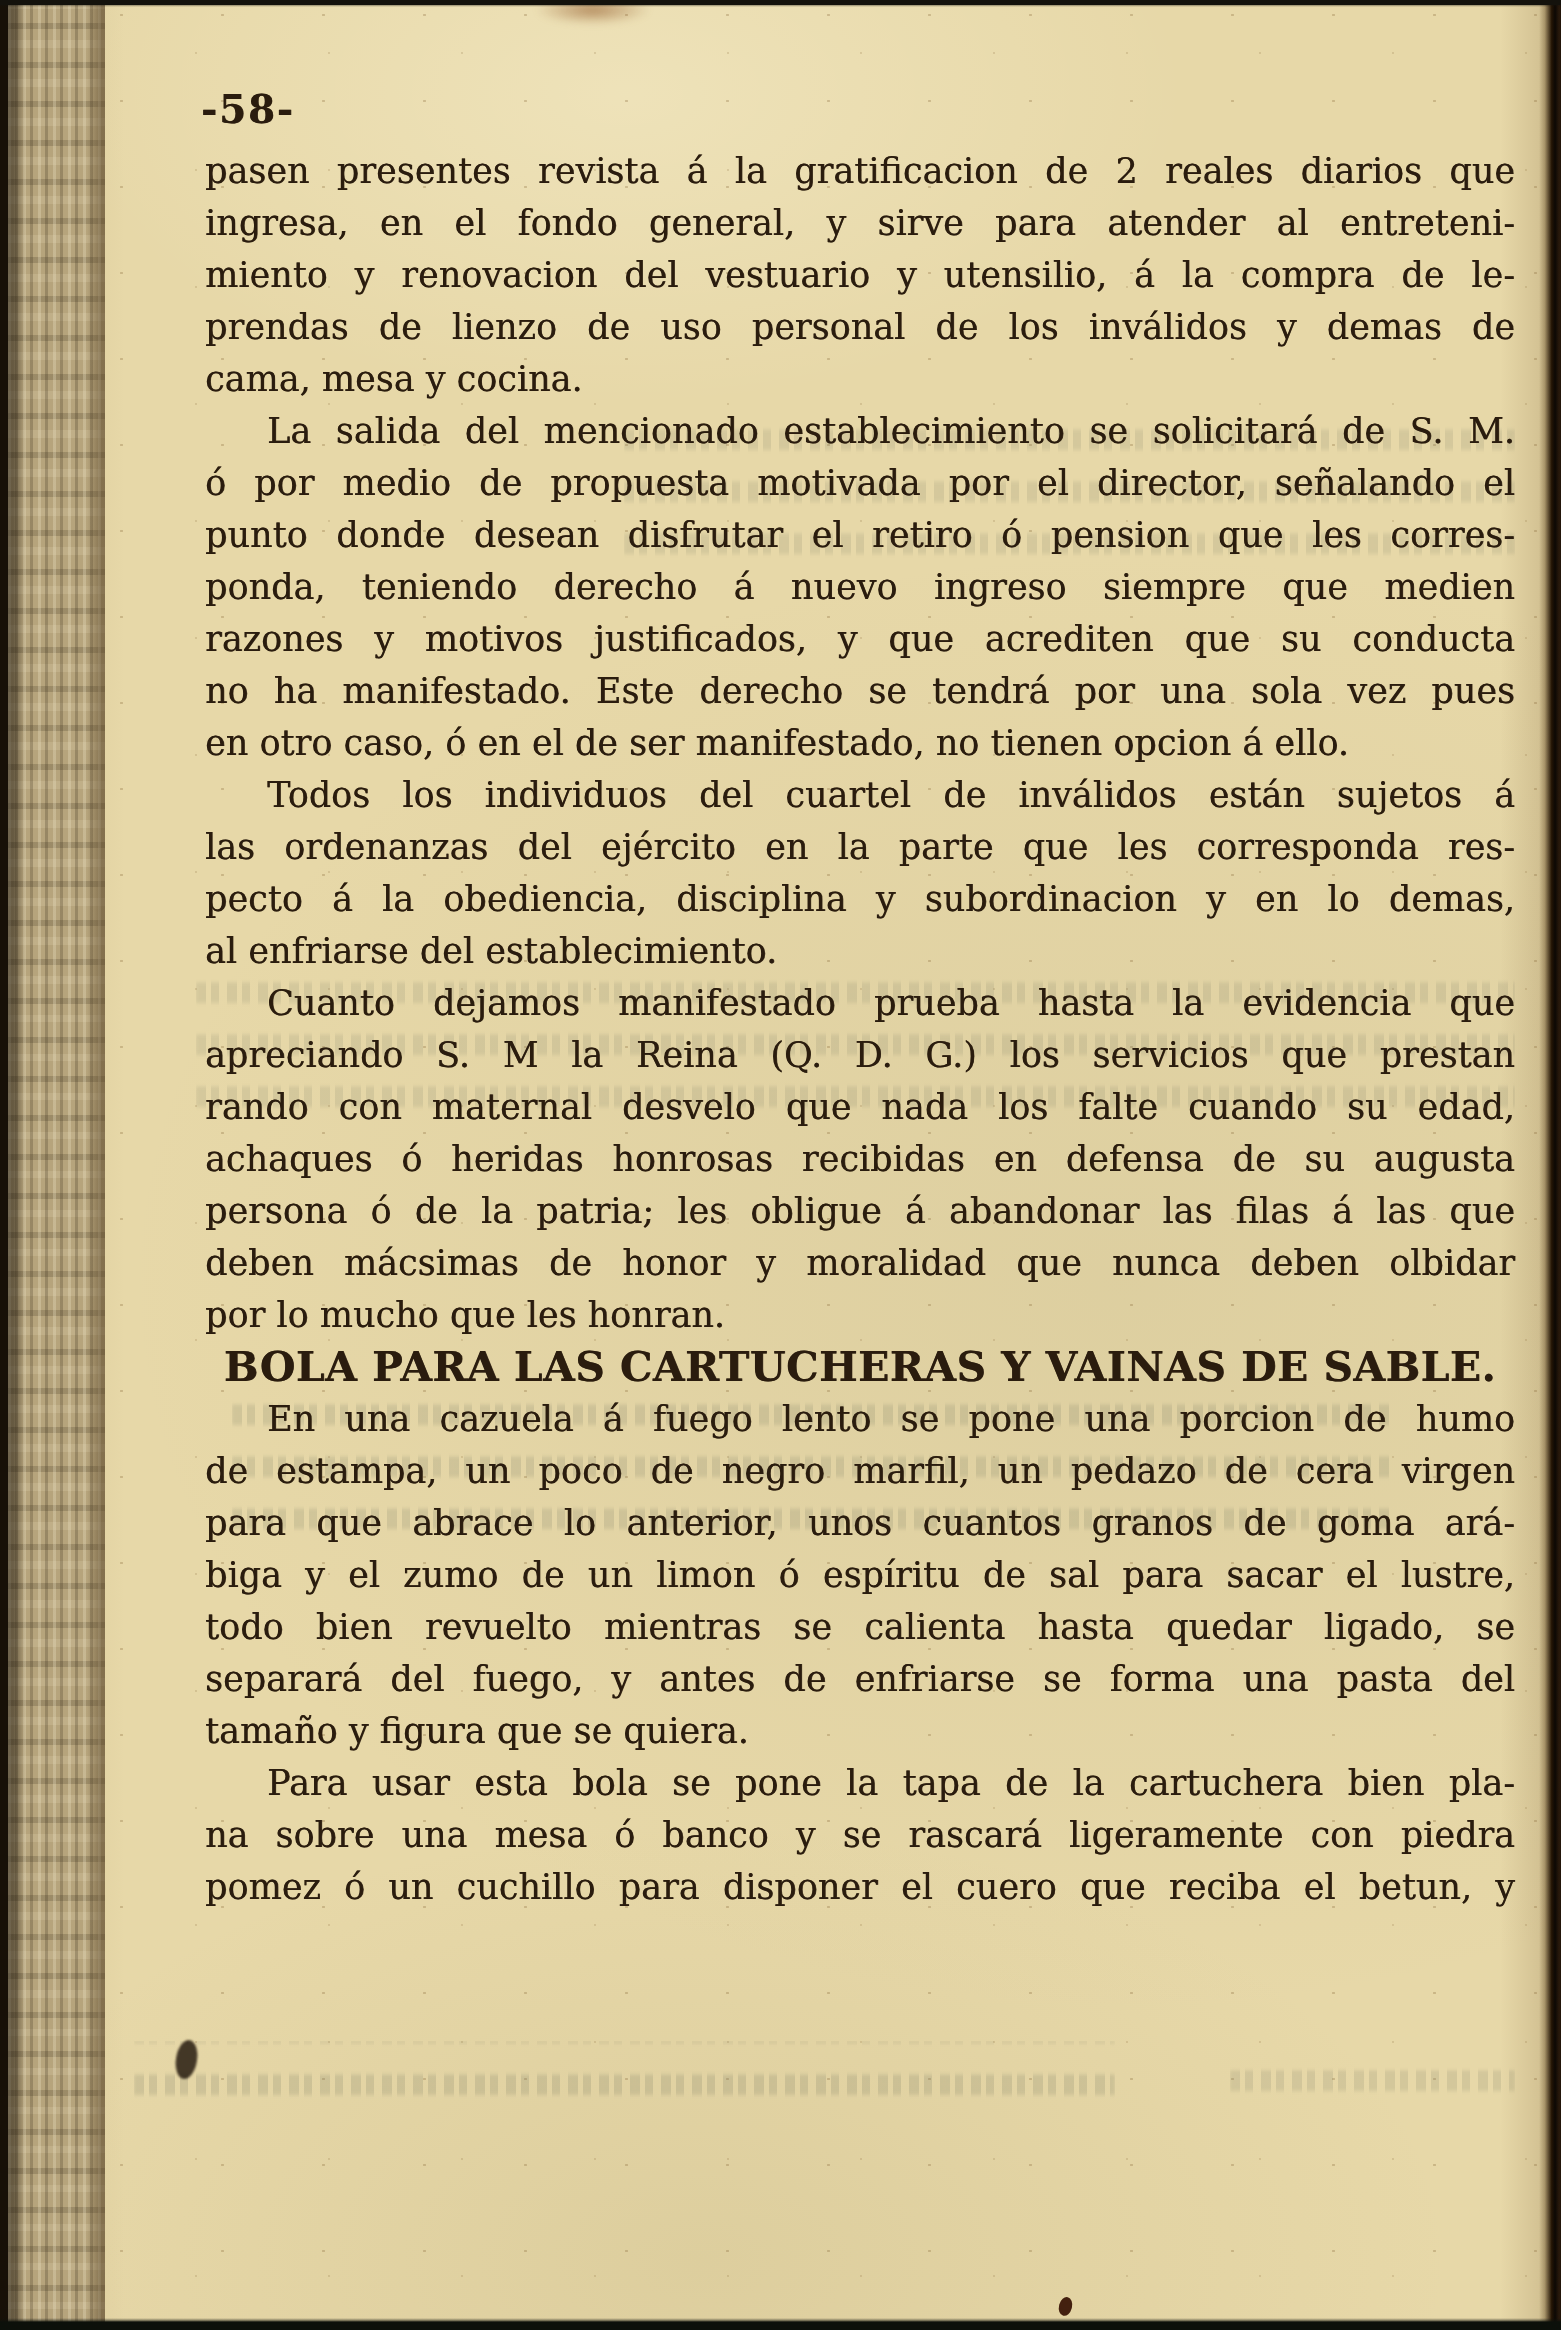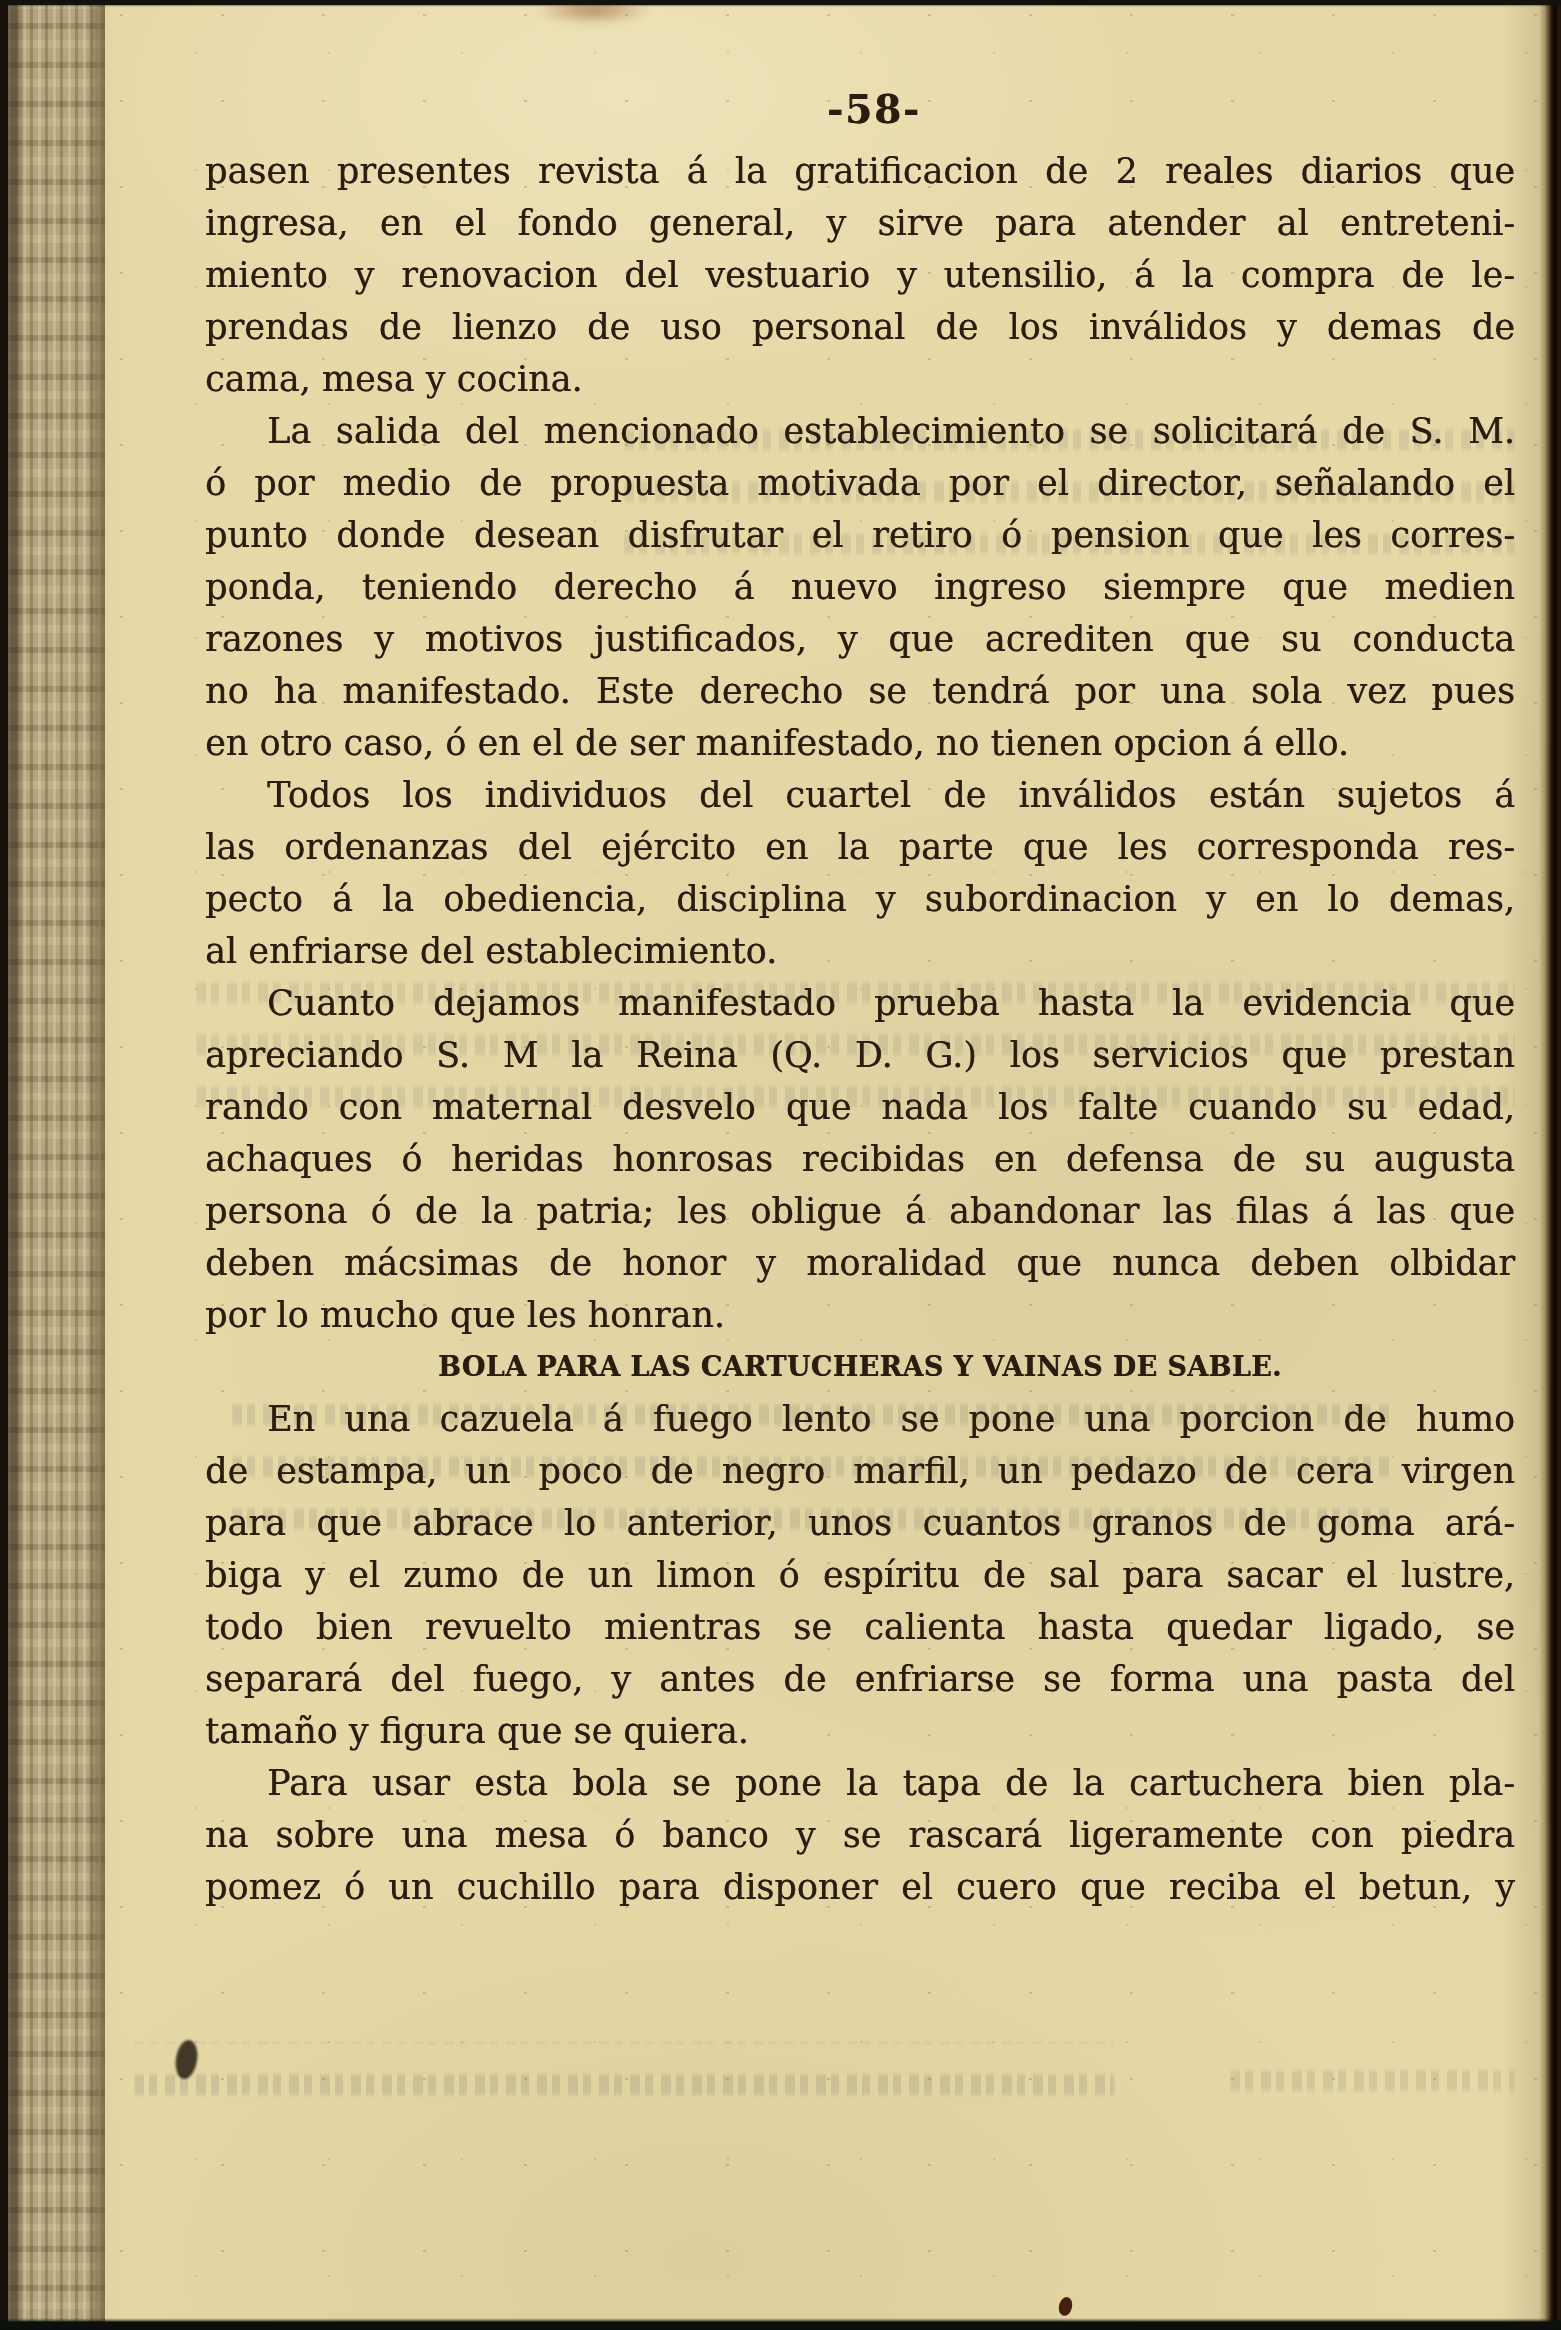--- a/index.html
+++ b/index.html
@@ -65,38 +65,38 @@
     -webkit-mask-image:repeating-linear-gradient(90deg,#000 0 9.8px, rgba(0,0,0,0) 9.8px 15px,#000 15px 23px, rgba(0,0,0,0) 23px 31px);
     mask-image:repeating-linear-gradient(90deg,#000 0 9.8px, rgba(0,0,0,0) 9.8px 15px,#000 15px 23px, rgba(0,0,0,0) 23px 31px);
   }
   .g1{left:624px;top:419px;width:891px;height:152px;}
   .g2{left:196px;top:972px;width:1319px;height:152px;}
   .g3{left:232px;top:1386px;width:1159px;height:160px;opacity:.65;}
   .g4{left:134px;top:2041px;width:981px;height:71px;opacity:.7;}
   .g5{left:1230px;top:2046px;width:285px;height:62px;opacity:.6;}
   
   .pageno{
-    position:absolute;left:219px;top:86px;width:1310px;z-index:5;
-    text-align:center;font-size:39px;letter-spacing:1.8px;
+    position:absolute;left:201px;top:86px;width:1310px;z-index:5;
+    text-align:left;font-size:39px;letter-spacing:1.8px;
     color:var(--ink,#2a1c0e);font-weight:bold;
     text-shadow:0.4px 0.3px 0.4px rgba(43,28,12,.8);
   }
   .text-block{
     position:absolute;left:205px;top:145px;width:1310px;z-index:5;
     color:var(--ink,#2a1c0e);
     text-shadow:0.4px 0.3px 0.4px rgba(43,28,12,.8);
   }
   .line{
     line-height:52px;font-size:35px;
     text-align:justify;text-align-last:left;
   }
   .line.fill{text-align-last:justify;}
   .line.indent{padding-left:62px;}
   .line.heading{
-    font-weight:bold;font-size:27px;letter-spacing:0.4px;
+    font-weight:bold;font-size:41px;letter-spacing:0.4px;
     text-align:center;text-align-last:center;padding-left:0;
   }
 </style>
 </head>
 <body>
 
 <div class="scan">
   <div class="paper"></div>
 
   <div class="ghost g1"></div>

